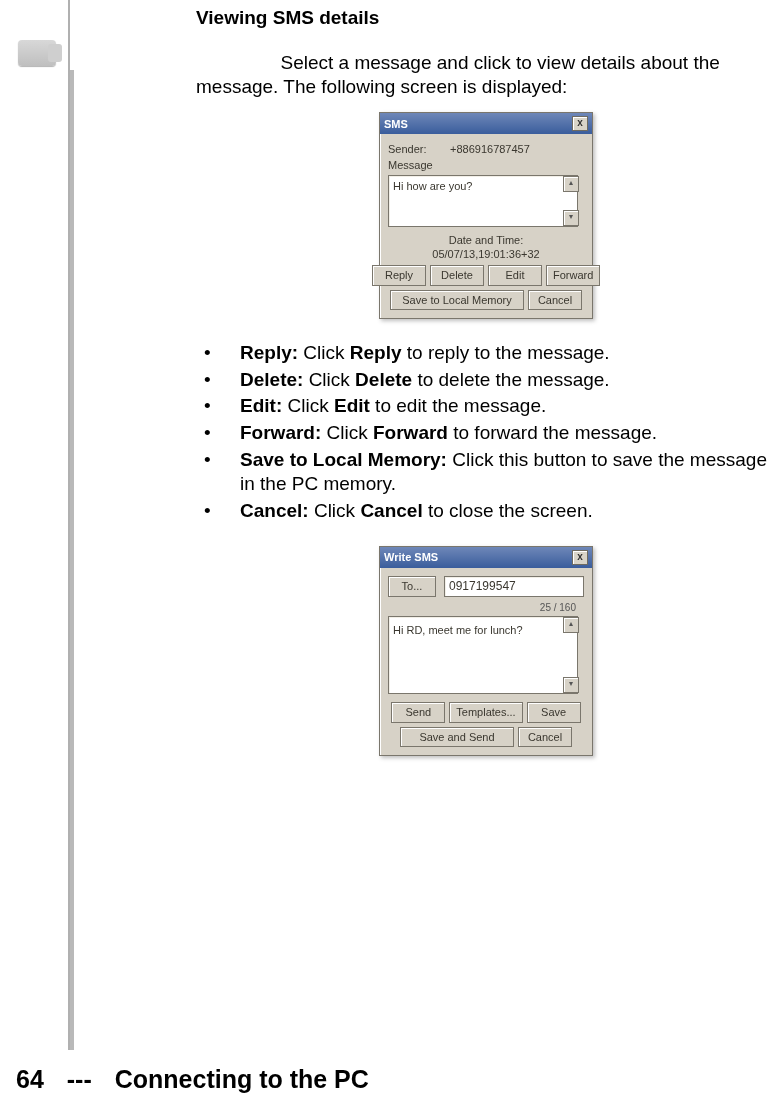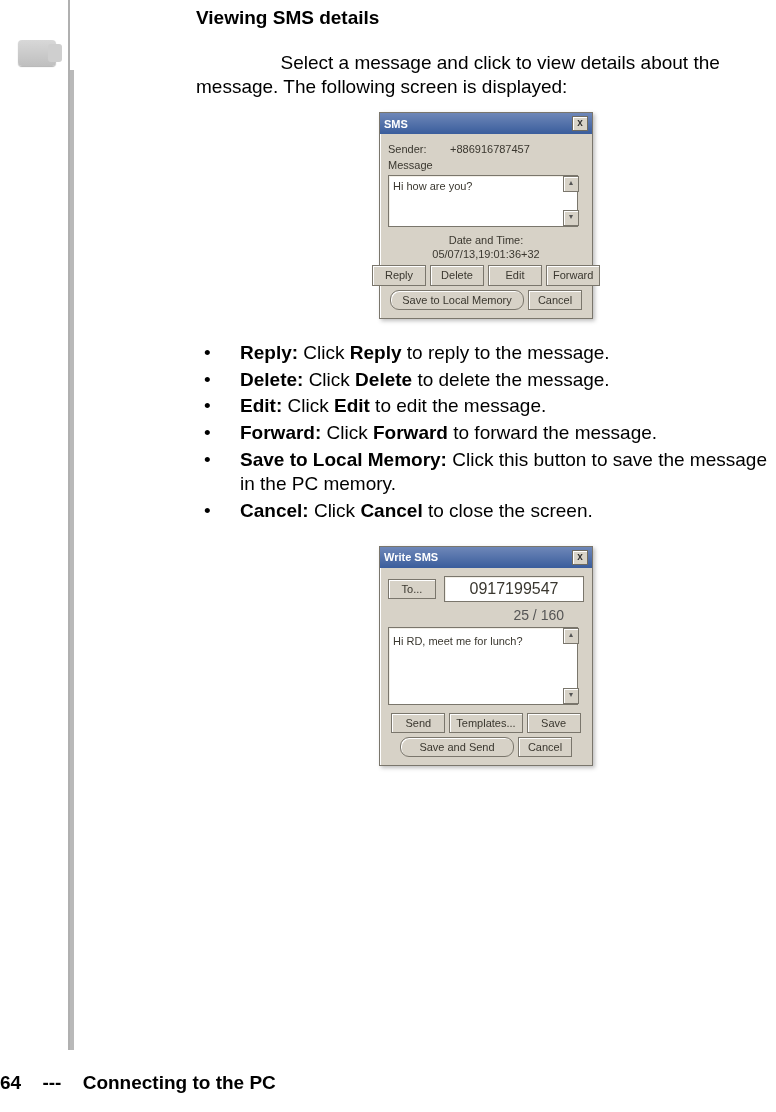--- a/index.html
+++ b/index.html
@@ -159,38 +159,38 @@
   .btnrow{display:flex;gap:4px;justify-content:center;margin-top:4px;}
   .wbtn{
     background:#d7d2c7;
     border:1px solid #7a766c;
     box-shadow:1px 1px 0 #fff inset;
     font-size:11px;
     padding:2px 6px;
     min-width:40px;
     text-align:center;
   }
-  .wbtn.wide{min-width:120px;border-radius:9px;}
+  .wbtn.wide{min-width:120px;}
   .input{
     background:#fff;border:1px solid #7a766c;box-shadow:1px 1px 0 #f2efe7 inset;
-    font-size:16px;padding:2px 4px;min-width:120px;box-sizing:border-box;text-align:center;
+    font-size:12px;padding:2px 4px;min-width:120px;box-sizing:border-box;
   }
   .right-small{
-    text-align:right;font-size:14px;margin:4px 20px 2px 0;color:#555;
+    text-align:right;font-size:10px;margin:4px 8px 2px 0;color:#555;
   }
   .ta2{
     background:#fff;border:1px solid #7a766c;box-shadow:1px 1px 0 #f2efe7 inset;
     width:190px;height:78px;font-size:11px;padding:6px 4px;position:relative;
     box-sizing:border-box;
   }
   .footer{
     position:absolute;
-    left:0;
+    left:16px;
     bottom:18px;
-    font-size:19px;
+    font-size:25px;
     font-weight:bold;
   }
   .footer .sep{display:inline-block;margin:0 16px;}
 </style>
 </head>
 <body>
 
 <div class="page">
   <div class="margin-col">
     <div class="margin-icon"></div>

